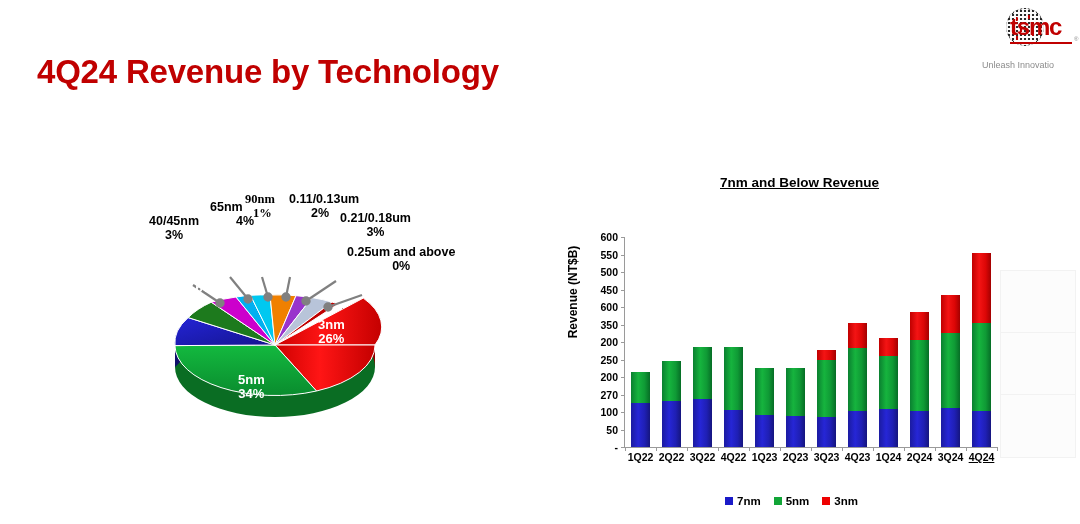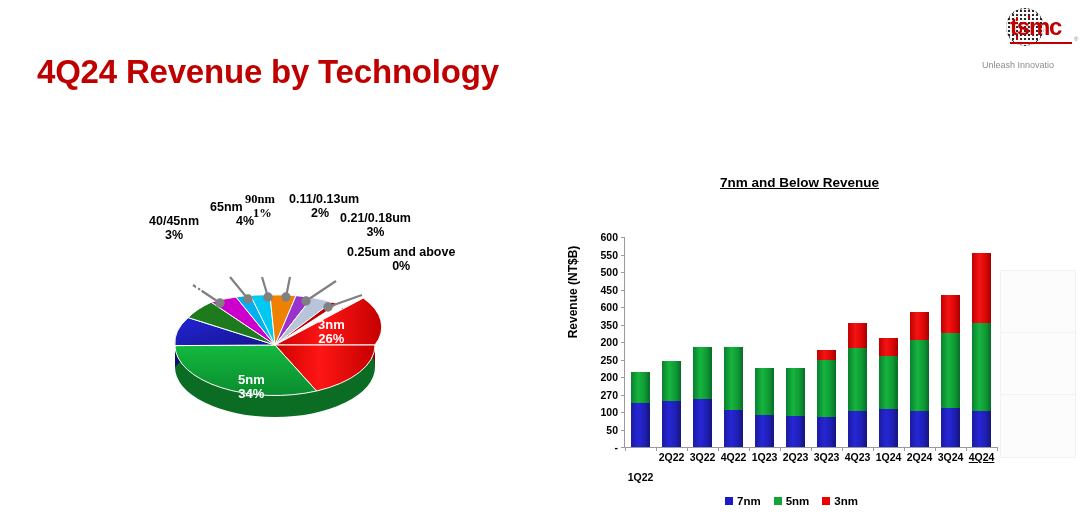--- a/index.html
+++ b/index.html
@@ -228,21 +228,21 @@
       <div class="ytick" style="top: 35px;">500</div>
       <div class="ytickmark" style="top: 35px;"></div>
       <div class="ytick" style="top: 17.5px;">550</div>
       <div class="ytickmark" style="top: 17.5px;"></div>
       <div class="ytick" style="top: 0px;">600</div>
       <div class="ytickmark" style="top: 0px;"></div>
       <div class="bar-group" style="left: 5.89px; width: 19.22px; height: 210px;">
         <div class="seg seg-7nm" style="height: 44.1px; bottom: 0px;"></div>
         <div class="seg seg-5nm" style="height: 30.8px; bottom: 44.1px;"></div>
       </div>
-      <div class="xlabel" style="left: 0px; width: 31px; margin-top: 20px;">1Q22</div>
+      <div class="xlabel" style="left: 0px; width: 31px;">1Q22</div>
       <div class="xtickmark" style="left: 0px;"></div>
       <div class="bar-group" style="left: 36.89px; width: 19.22px; height: 210px;">
         <div class="seg seg-7nm" style="height: 45.85px; bottom: 0px;"></div>
         <div class="seg seg-5nm" style="height: 40.25px; bottom: 45.85px;"></div>
       </div>
       <div class="xlabel" style="left: 31px; width: 31px;">2Q22</div>
       <div class="xtickmark" style="left: 31px;"></div>
       <div class="bar-group" style="left: 67.89px; width: 19.22px; height: 210px;">
         <div class="seg seg-7nm" style="height: 47.95px; bottom: 0px;"></div>
         <div class="seg seg-5nm" style="height: 52.15px; bottom: 47.95px;"></div>

